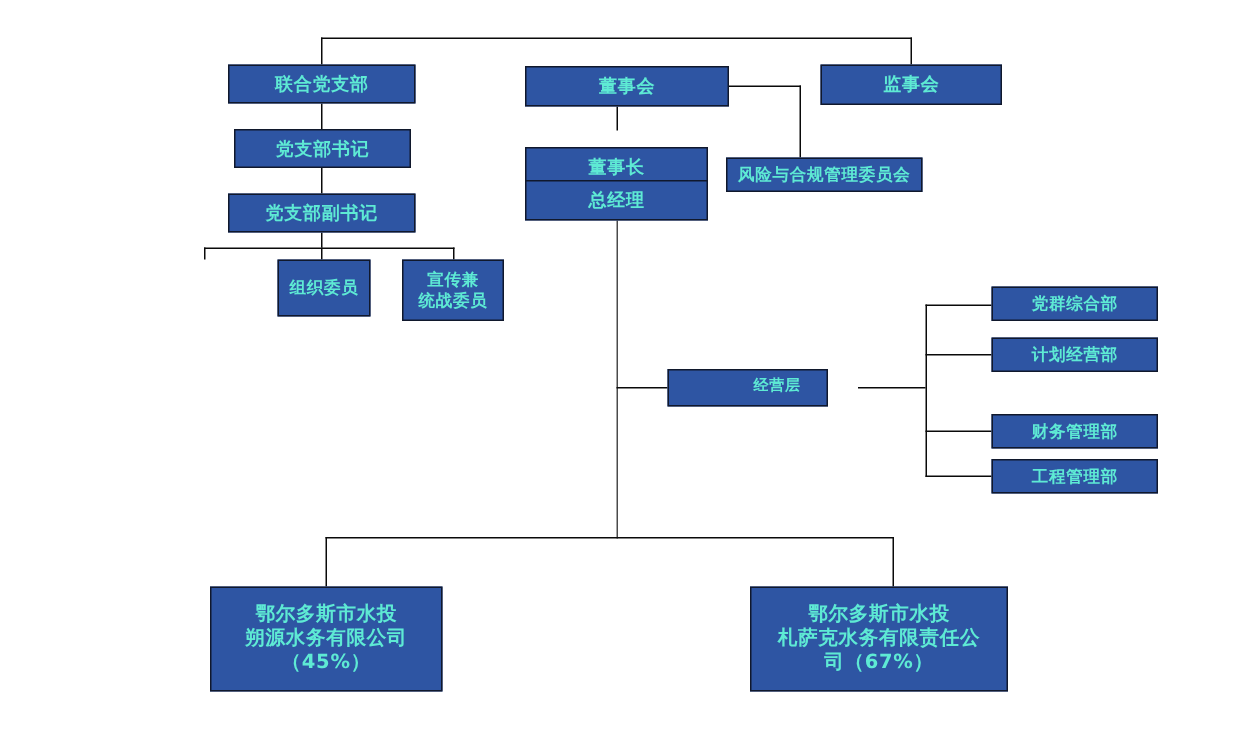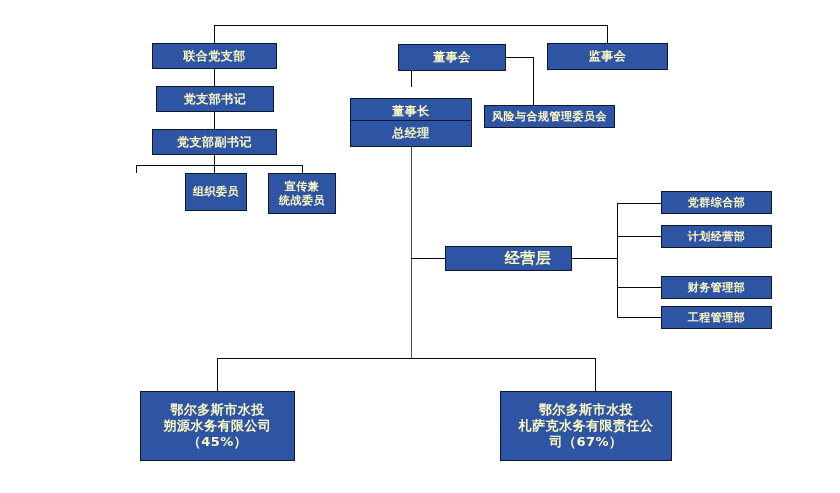--- a/index.html
+++ b/index.html
@@ -15,21 +15,21 @@
     width: 840px;
     height: 493px;
     background: #ffffff;
     overflow: hidden;
   }
   .node {
     position: absolute;
     box-sizing: border-box;
     background: #2e55a3;
     border: 1px solid #10182c;
-    color: #fef9c3;
+    color: #5eead4;
     display: flex;
     align-items: center;
     justify-content: center;
     text-align: center;
     font-weight: bold;
     letter-spacing: 0.5px;
     line-height: 1.25;
     z-index: 3;
     overflow: hidden;
   }
@@ -102,41 +102,41 @@
 
   <div class="node" style="left:185px; top:173px; width:62px; height:38px; font-size:11px;">
     <span class="node-label">组织委员</span>
   </div>
 
   <div class="node" style="left:268px; top:173px; width:68px; height:41px; font-size:11px;">
     <span class="node-label">宣传兼
 统战委员</span>
   </div>
 
-  <div class="node" style="left:350px; top:44px; width:108px; height:27px; font-size:12px;margin-left:48px;">
+  <div class="node" style="left:350px; top:44px; width:136px; height:27px; font-size:12px;">
     <span class="node-label">董事会</span>
   </div>
 
   <div class="node" style="left:350px; top:98px; width:122px; height:27px; font-size:12px;">
     <span class="node-label">董事长</span>
   </div>
 
   <div class="node" style="left:350px; top:120px; width:122px; height:27px; font-size:12px;text-align:center;">
     <span class="node-label">总经理</span>
   </div>
 
   <div class="node" style="left:547px; top:43px; width:121px; height:27px; font-size:12px;justify-content:flex-end;">
     <span class="node-label">监事会</span>
   </div>
 
   <div class="node" style="left:484px; top:105px; width:131px; height:23px; font-size:11px;">
     <span class="node-label">风险与合规管理委员会</span>
   </div>
 
-  <div class="node" style="left:445px; top:246px; width:127px; height:25px; font-size:15px;padding-left:39px;">
+  <div class="node" style="left:445px; top:246px; width:107px; height:25px; font-size:10px;padding-left:39px;">
     <span class="node-label">经营层</span>
   </div>
 
   <div class="node" style="left:661px; top:191px; width:111px; height:23px; font-size:11px;">
     <span class="node-label">党群综合部</span>
   </div>
 
   <div class="node" style="left:661px; top:225px; width:111px; height:23px; font-size:11px;">
     <span class="node-label">计划经营部</span>
   </div>

